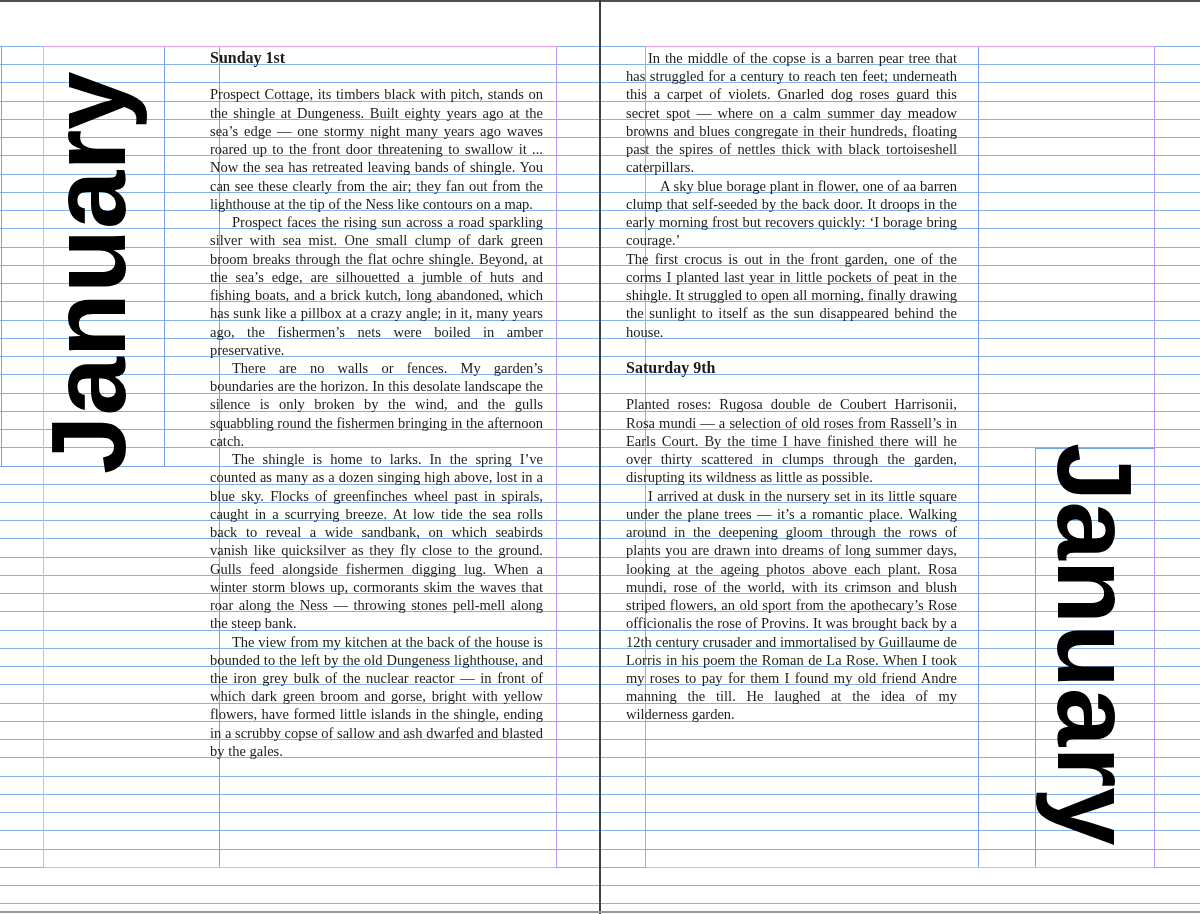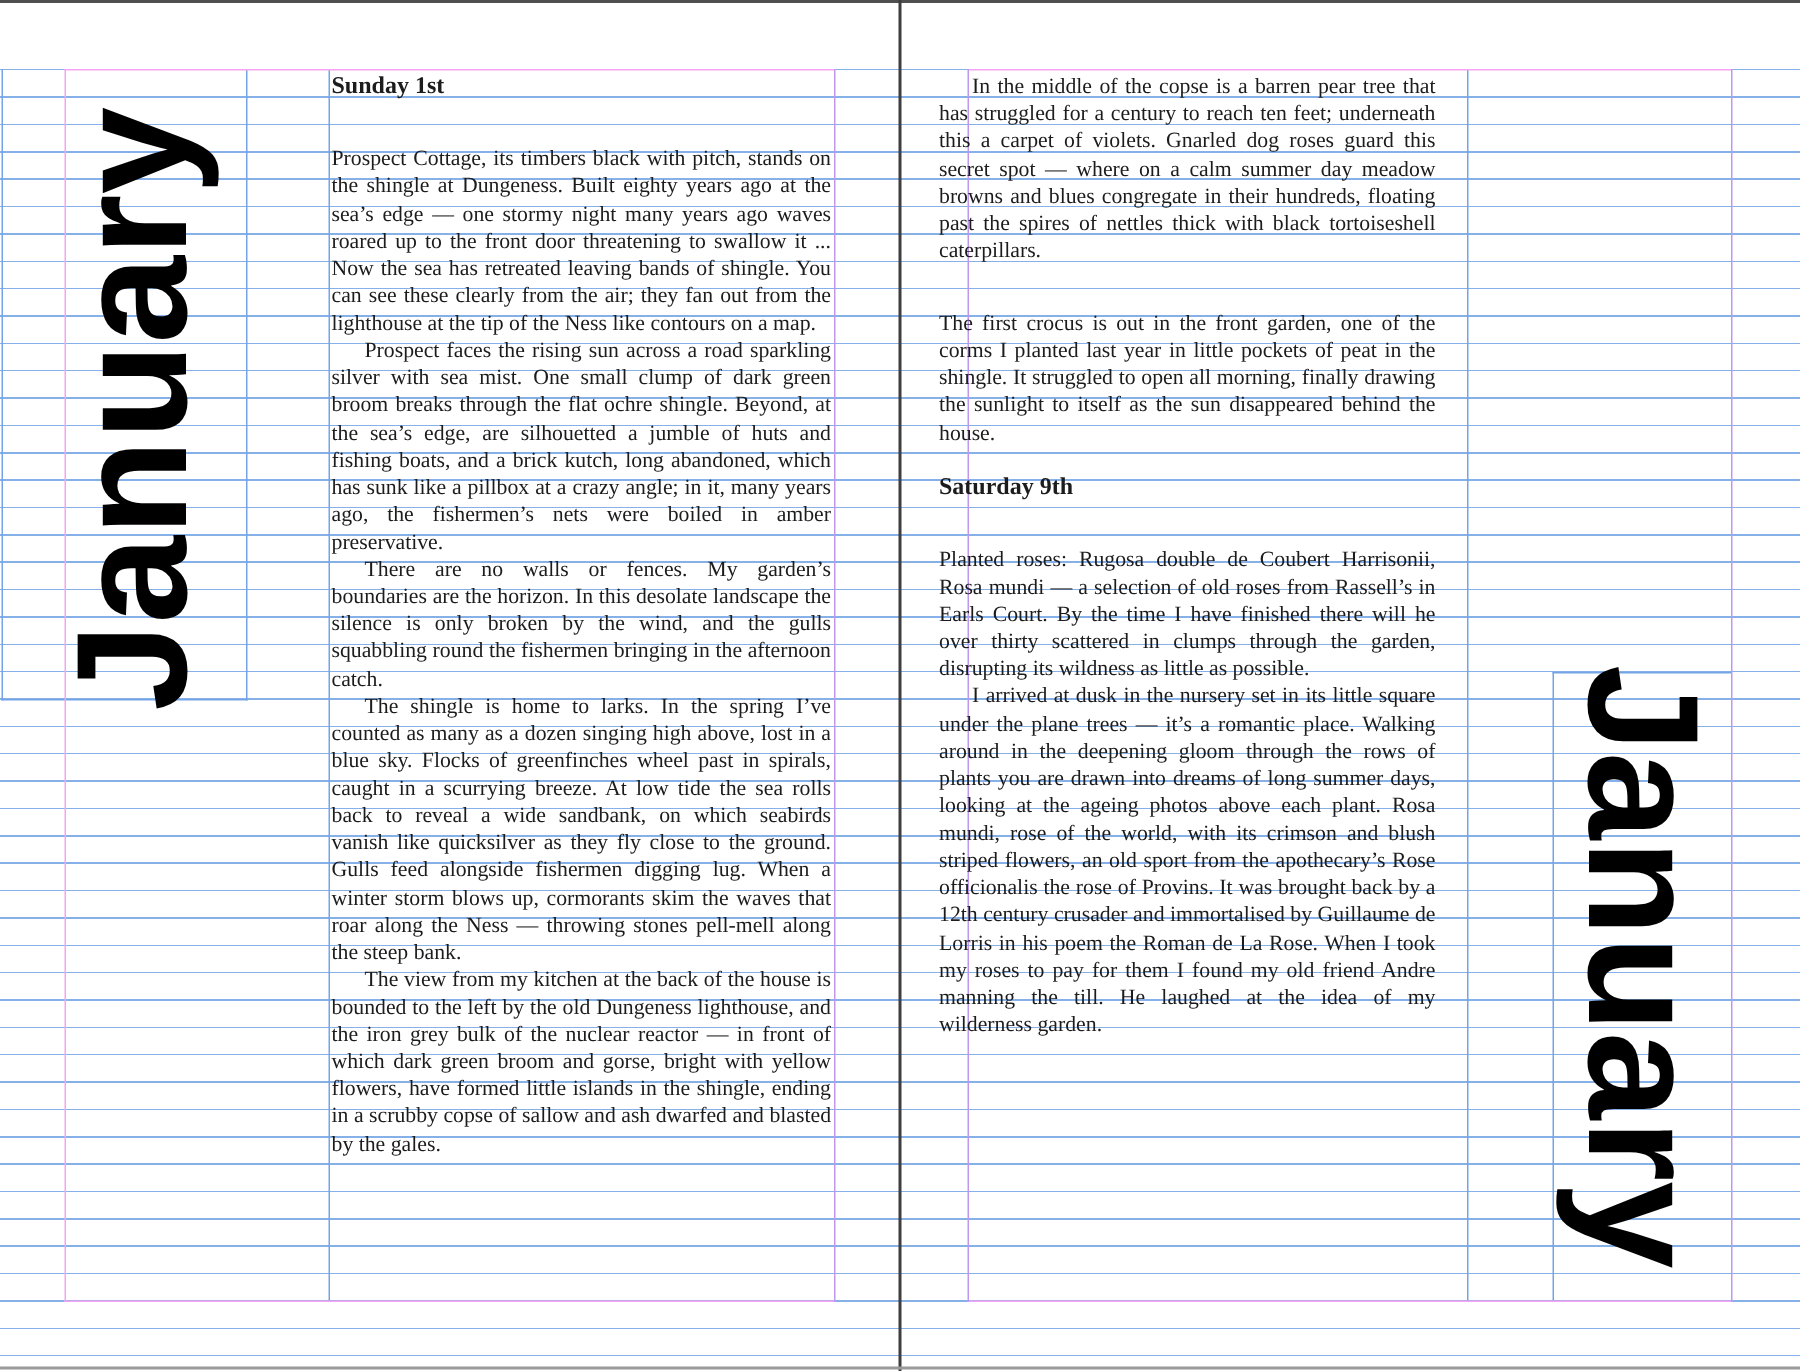--- a/index.html
+++ b/index.html
@@ -30,24 +30,24 @@
   .spine   { position:absolute; left:599px; top:0; width:2px; height:914px; background:#3e3e3e; }
   .page-top-edge    { position:absolute; left:0; top:0; width:1200px; height:2px; background:#4f4f4f; }
   .page-bottom-edge { position:absolute; left:0; top:911px; width:1200px; height:2px; background:#999999; }
 
   
   .text-col {
     position:absolute; top:46px; text-align:justify; color:#1c1c1c;
     font-size:14.5px; line-height:18.24px; padding-top:3px;
     hyphens:none; -webkit-hyphens:none;
   }
-  #col-left  { left:221px; width:333px; }
+  #col-left  { left:210px; width:333px; }
   #col-right { left:626px; width:331px; }
   .text-col p { margin:0; text-indent:22px; }
-  .text-col p.no-indent  { text-indent:0;margin-top:30px; }
+  .text-col p.no-indent  { text-indent:0; }
   .text-col p.big-indent { text-indent:34px; }
   .entry-heading {
     font-weight:bold; font-size:16px; line-height:18.24px;
     margin:18.24px 0; text-align:left;
   }
   .text-col .entry-heading:first-child { margin-top:0; }
 
   
   .month {
     position:absolute; width:430px; height:100px; line-height:100px;
@@ -92,19 +92,20 @@
     <h2 class="entry-heading">Sunday 1st</h2>
     <p class="no-indent">Prospect Cottage, its timbers black with pitch, stands on the shingle at Dungeness. Built eighty years ago at the sea’s edge — one stormy night many years ago waves roared up to the front door threatening to swallow it ... Now the sea has retreated leaving bands of shingle. You can see these clearly from the air; they fan out from the lighthouse at the tip of the Ness like contours on a map.</p>
     <p>Prospect faces the rising sun across a road sparkling silver with sea mist. One small clump of dark green broom breaks through the flat ochre shingle. Beyond, at the sea’s edge, are silhouetted a jumble of huts and fishing boats, and a brick kutch, long abandoned, which has sunk like a pillbox at a crazy angle; in it, many years ago, the fishermen’s nets were boiled in amber preservative.</p>
     <p>There are no walls or fences. My garden’s boundaries are the horizon. In this desolate landscape the silence is only broken by the wind, and the gulls squabbling round the fishermen bringing in the afternoon catch.</p>
     <p>The shingle is home to larks. In the spring I’ve counted as many as a dozen singing high above, lost in a blue sky. Flocks of greenfinches wheel past in spirals, caught in a scurrying breeze. At low tide the sea rolls back to reveal a wide sandbank, on which seabirds vanish like quicksilver as they fly close to the ground. Gulls feed alongside fishermen digging lug. When a winter storm blows up, cormorants skim the waves that roar along the Ness — throwing stones pell-mell along the steep bank.</p>
     <p>The view from my kitchen at the back of the house is bounded to the left by the old Dungeness lighthouse, and the iron grey bulk of the nuclear reactor — in front of which dark green broom and gorse, bright with yellow flowers, have formed little islands in the shingle, ending in a scrubby copse of sallow and ash dwarfed and blasted by the gales.</p>
   </div>
 
   <div class="text-col" id="col-right">
     <p>In the middle of the copse is a barren pear tree that has struggled for a century to reach ten feet; underneath this a carpet of violets. Gnarled dog roses guard this secret spot — where on a calm summer day meadow browns and blues congregate in their hundreds, floating past the spires of nettles thick with black tortoiseshell caterpillars.</p>
+    <p class="big-indent">A sky blue borage plant in flower, one of aa barren clump that self-seeded by the back door. It droops in the early morning frost but recovers quickly: ‘I borage bring courage.’</p>
     <p class="no-indent">The first crocus is out in the front garden, one of the corms I planted last year in little pockets of peat in the shingle. It struggled to open all morning, finally drawing the sunlight to itself as the sun disappeared behind the house.</p>
     <h2 class="entry-heading">Saturday 9th</h2>
     <p class="no-indent">Planted roses: Rugosa double de Coubert Harrisonii, Rosa mundi — a selection of old roses from Rassell’s in Earls Court. By the time I have finished there will he over thirty scattered in clumps through the garden, disrupting its wildness as little as possible.</p>
     <p>I arrived at dusk in the nursery set in its little square under the plane trees — it’s a romantic place. Walking around in the deepening gloom through the rows of plants you are drawn into dreams of long summer days, looking at the ageing photos above each plant. Rosa mundi, rose of the world, with its crimson and blush striped flowers, an old sport from the apothecary’s Rose officionalis the rose of Provins. It was brought back by a 12th century crusader and immortalised by Guillaume de Lorris in his poem the Roman de La Rose. When I took my roses to pay for them I found my old friend Andre manning the till. He laughed at the idea of my wilderness garden.</p>
   </div>
 
 </div>
 
 </body></html>

